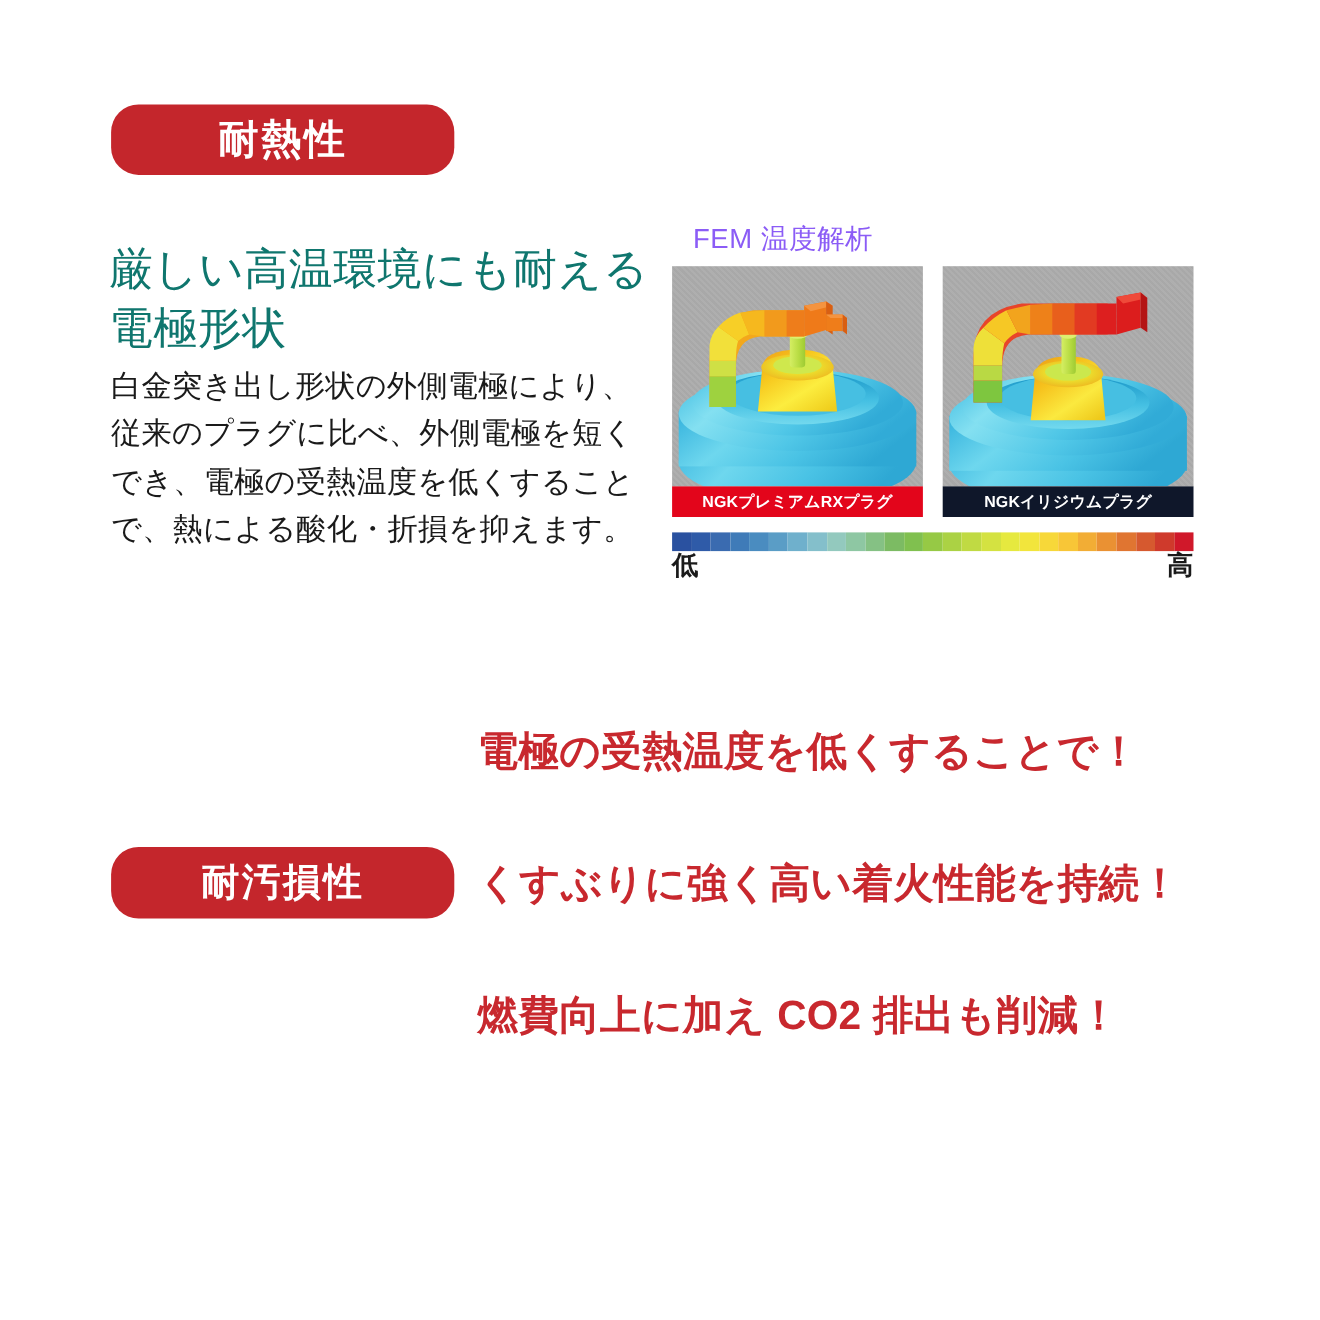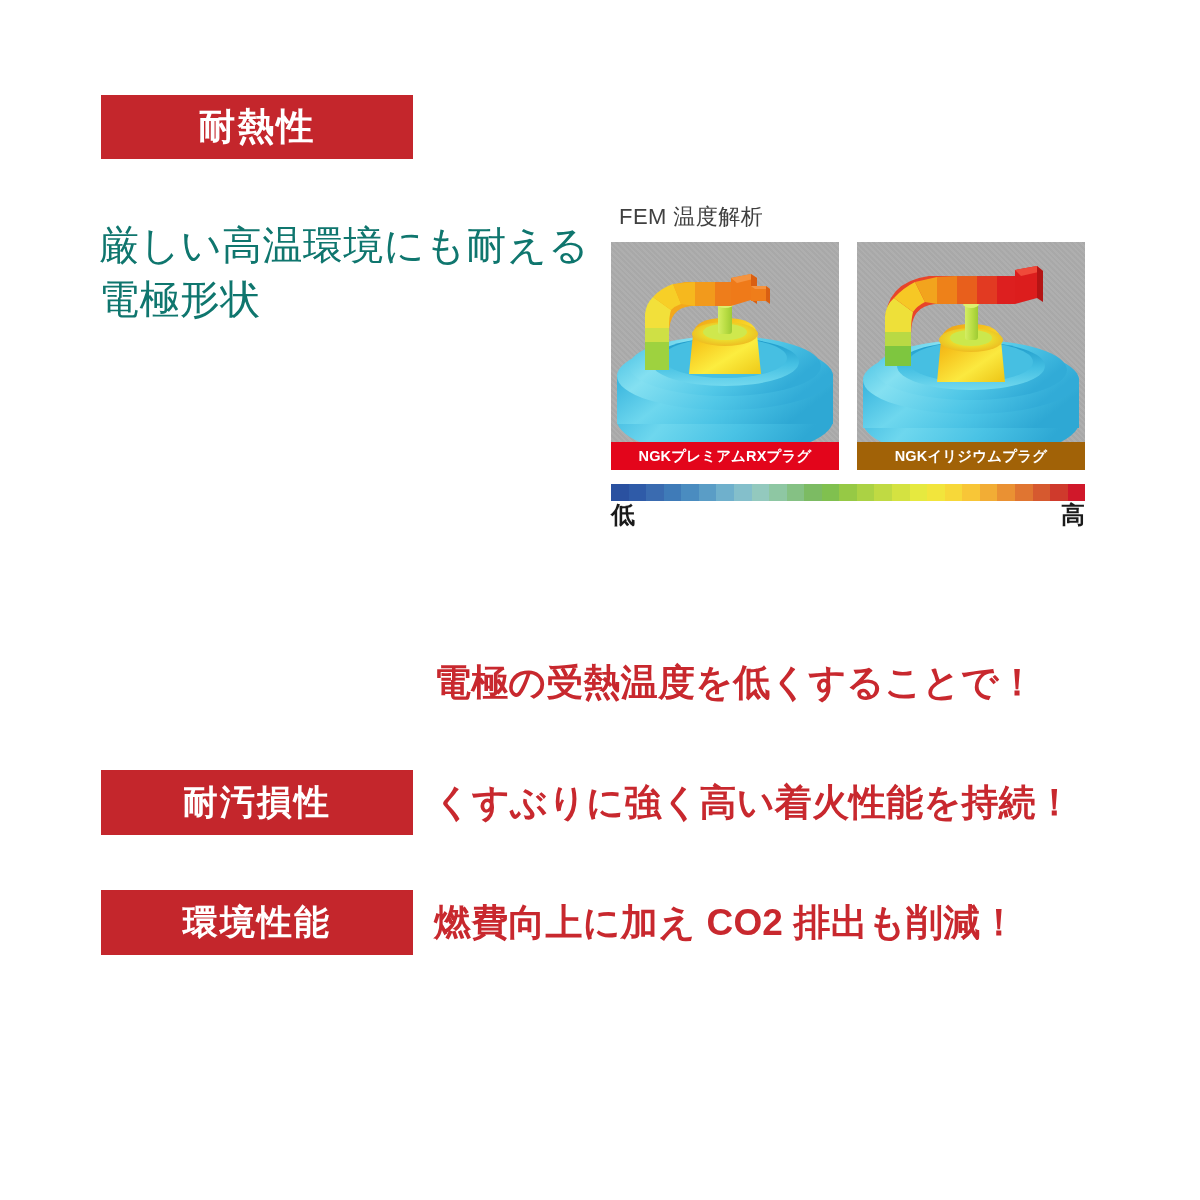--- a/index.html
+++ b/index.html
@@ -20,20 +20,21 @@
   
   .badge {
     background: #c4262c;
     color: #ffffff;
     display: flex;
     align-items: center;
     justify-content: center;
     font-weight: 700;
     letter-spacing: 0.06em;
     box-sizing: border-box;
+    border-radius: 25px;
   }
 
   
   .sec-heat {
     position: absolute;
     left: 0; top: 0;
     width: 1200px;
     height: 600px;
   }
   .heat-badge {
@@ -64,24 +65,24 @@
   }
   .heat-body p { margin: 0; }
 
   
   .fem {
     position: absolute;
     left: 611px; top: 200px;
     width: 474px;
   }
   .fem-caption {
-    font-size: 22px;
-    color: #404040;
+    font-size: 25px;
+    color: #8b5cf6;
     letter-spacing: 0.02em;
-    margin-left: 8px;
+    margin-left: 19px;
     height: 34px;
     line-height: 34px;
   }
   .fem-pair {
     display: flex;
     gap: 18px;
     margin-top: 8px;
   }
   .fem-card {
     width: 228px;
@@ -173,20 +174,23 @@
 </style>
 </head>
 <body>
 
 <section class="sec-heat">
 
   <div class="badge heat-badge">耐熱性</div>
 
   <h2 class="heat-headline">厳しい高温環境にも耐える電極形状</h2>
 
+  <div class="heat-body">
+    <p>白金突き出し形状の外側電極により、従来のプラグに比べ、外側電極を短くでき、電極の受熱温度を低くすることで、熱による酸化・折損を抑えます。</p>
+  </div>
 
   <div class="fem">
 
     <div class="fem-caption">FEM 温度解析</div>
 
     <div class="fem-pair">
 
       <div class="fem-card">
         <div class="fem-img">
           <svg width="228" height="200" viewBox="0 0 228 200">
@@ -323,21 +327,21 @@
             <path d="M80 35 L100 34 L100 62 L80 62 Z" fill="#ee8119"></path>
             <path d="M100 34 L120 34 L120 62 L100 62 Z" fill="#e85f1c"></path>
             <path d="M120 34 L140 34 L140 62 L120 62 Z" fill="#e23a22"></path>
             <path d="M140 34 L158 34 L158 62 L140 62 Z" fill="#dd1f1f"></path>
 
             <path d="M158 28 L180 24 L180 56 L158 62 Z" fill="#dc1d1d"></path>
             <path d="M158 28 L180 24 L186 29 L164 34 Z" fill="#ef4a3a"></path>
             <path d="M180 24 L186 29 L186 60 L180 56 Z" fill="#b41414"></path>
           </svg>
         </div>
-        <div class="fem-band band-ir" style="background: #a16207;">NGKイリジウムプラグ</div>
+        <div class="fem-band band-ir" style="background: #0f172a;">NGKイリジウムプラグ</div>
       </div>
 
     </div>
 
     <div class="scale-wrap">
       <div class="scale-bar">
           <span style="background: rgb(42, 81, 160);"></span>
           <span style="background: rgb(47, 91, 168);"></span>
           <span style="background: rgb(58, 107, 176);"></span>
           <span style="background: rgb(63, 123, 184);"></span>
@@ -379,17 +383,16 @@
   <div class="feat-row" style="top:650px;">
     <div class="feat-text">電極の受熱温度を低くすることで！</div>
   </div>
 
   <div class="feat-row" style="top:770px;text-decoration:underline;">
     <div class="badge feat-badge">耐汚損性</div>
     <div class="feat-text">くすぶりに強く高い着火性能を持続！</div>
   </div>
 
   <div class="feat-row" style="top:890px;">
-    <div class="badge feat-badge">環境性能</div>
     <div class="feat-text">燃費向上に加え CO2 排出も削減！</div>
   </div>
 
 </section>
 
 </body></html>

